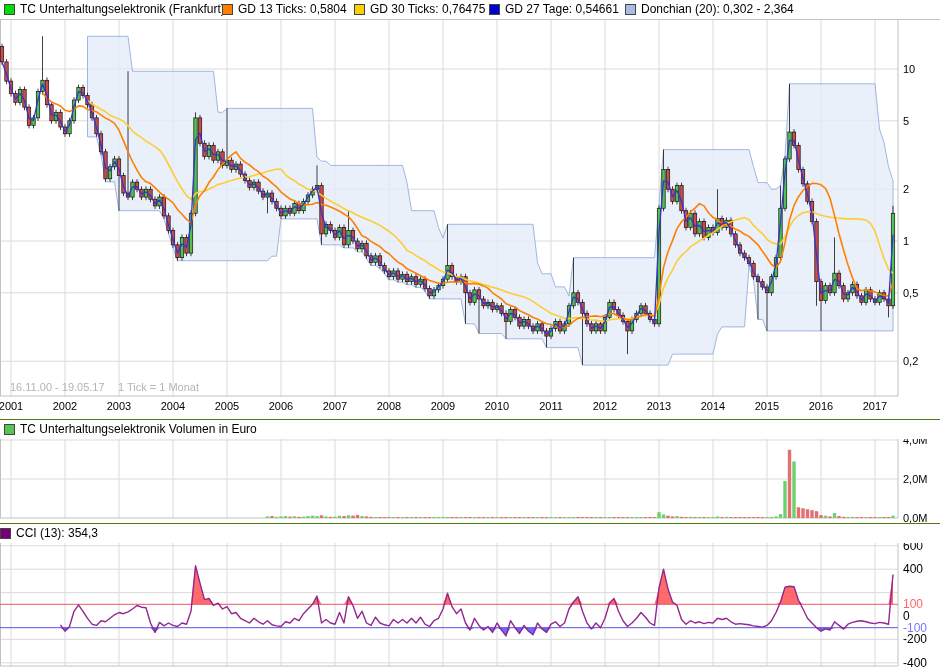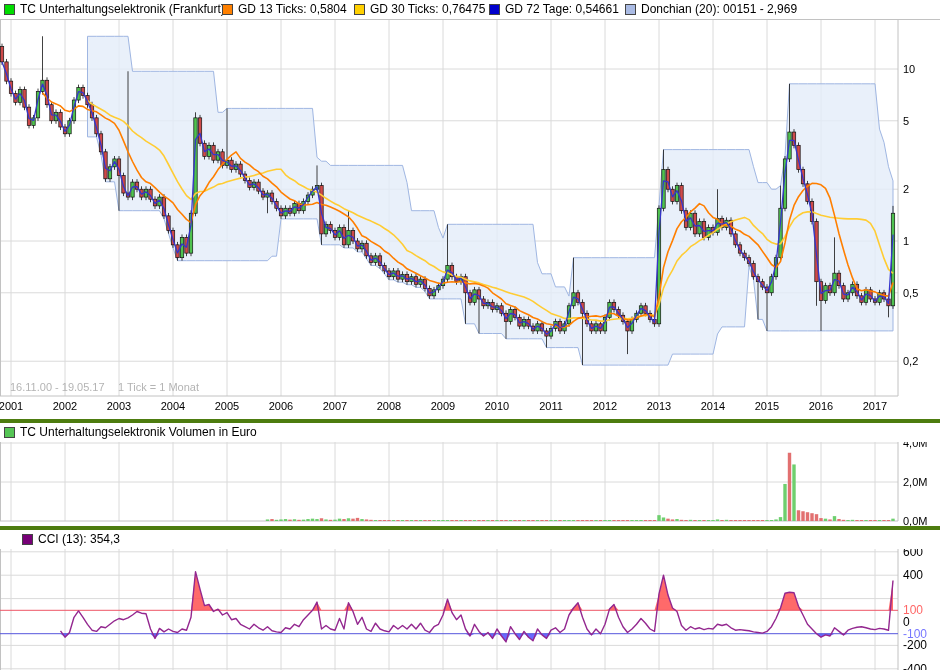--- a/index.html
+++ b/index.html
@@ -1,18 +1,18 @@
 <!DOCTYPE html>
 <html><head>
 <meta charset="utf-8">
 <style>
   html,body{margin:0;padding:0;background:#fff;font-family:"Liberation Sans",sans-serif;}
   .panel{width:940px;height:670px;background:#fff;overflow:hidden;}
   .legend{position:relative;height:19px;font-size:12px;color:#000;background:#fff;}
-  .legend.bordered{border-top:4px solid #4d7c0f;}
+  .legend.bordered{border-top:1px solid #4d7c0f;}
   .li{position:absolute;top:2px;display:flex;align-items:center;white-space:nowrap;}
   .sw{display:inline-block;width:9px;height:9px;border:1px solid #444;margin-right:5px;flex:0 0 auto;}
   svg{display:block;}
   text{font-family:"Liberation Sans",sans-serif;}
 </style>
 </head>
 <body>
 
 <div class="panel">
 
@@ -24,25 +24,25 @@
     <span class="li" style="left:222px">
         <span class="sw" style="background: rgb(255, 128, 0);"></span>
         <span>GD 13 Ticks: 0,5804</span>
       </span>
     <span class="li" style="left:354px">
         <span class="sw" style="background: rgb(255, 208, 0);"></span>
         <span>GD 30 Ticks: 0,76475</span>
       </span>
     <span class="li" style="left:489px">
         <span class="sw" style="background: rgb(0, 0, 204);"></span>
-        <span>GD 72 Tage: 0,54661</span>
+        <span>GD 27 Tage: 0,54661</span>
       </span>
     <span class="li" style="left:625px">
         <span class="sw" style="background: rgb(170, 187, 228);"></span>
-        <span>Donchian (20): 00151 - 2,969</span>
+        <span>Donchian (20): 0,302 - 2,364</span>
       </span>
   </div>
 
   <svg id="price" width="940" height="400">
       <line x1="11" y1="0" x2="11" y2="377" stroke="#dadada"></line>
       <line x1="65" y1="0" x2="65" y2="377" stroke="#dadada"></line>
       <line x1="119" y1="0" x2="119" y2="377" stroke="#dadada"></line>
       <line x1="173" y1="0" x2="173" y2="377" stroke="#dadada"></line>
       <line x1="227" y1="0" x2="227" y2="377" stroke="#dadada"></line>
       <line x1="281" y1="0" x2="281" y2="377" stroke="#dadada"></line>
@@ -665,21 +665,21 @@
       <rect x="864.3" y="78" width="3.4" height="1" fill="#6ecf6e"></rect>
       <rect x="868.8" y="78" width="3.4" height="1" fill="#e27070"></rect>
       <rect x="873.3" y="78" width="3.4" height="1" fill="#e27070"></rect>
       <rect x="877.8" y="78" width="3.4" height="1" fill="#6ecf6e"></rect>
       <rect x="882.3" y="78" width="3.4" height="1" fill="#e27070"></rect>
       <rect x="886.8" y="78" width="3.4" height="1" fill="#e27070"></rect>
       <rect x="891.3" y="76.66" width="3.4" height="2.34" fill="#6ecf6e"></rect>
     </svg>
 
   <div class="legend bordered">
-    <span class="li" style="left:22px">
+    <span class="li" style="left:0">
         <span class="sw" style="background: rgb(119, 0, 119);"></span>
         <span>CCI (13): 354,3</span>
       </span>
   </div>
 
   <svg id="cci" width="940" height="129">
       <line x1="11" y1="0" x2="11" y2="123" stroke="#dadada"></line>
       <line x1="65" y1="0" x2="65" y2="123" stroke="#dadada"></line>
       <line x1="119" y1="0" x2="119" y2="123" stroke="#dadada"></line>
       <line x1="173" y1="0" x2="173" y2="123" stroke="#dadada"></line>

